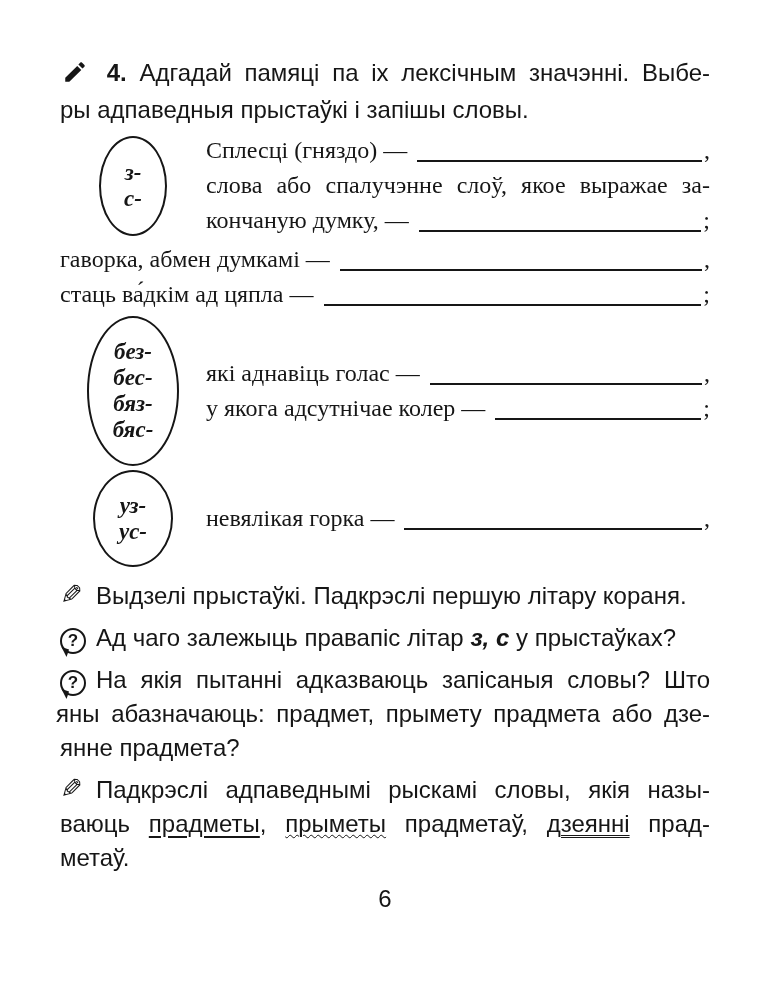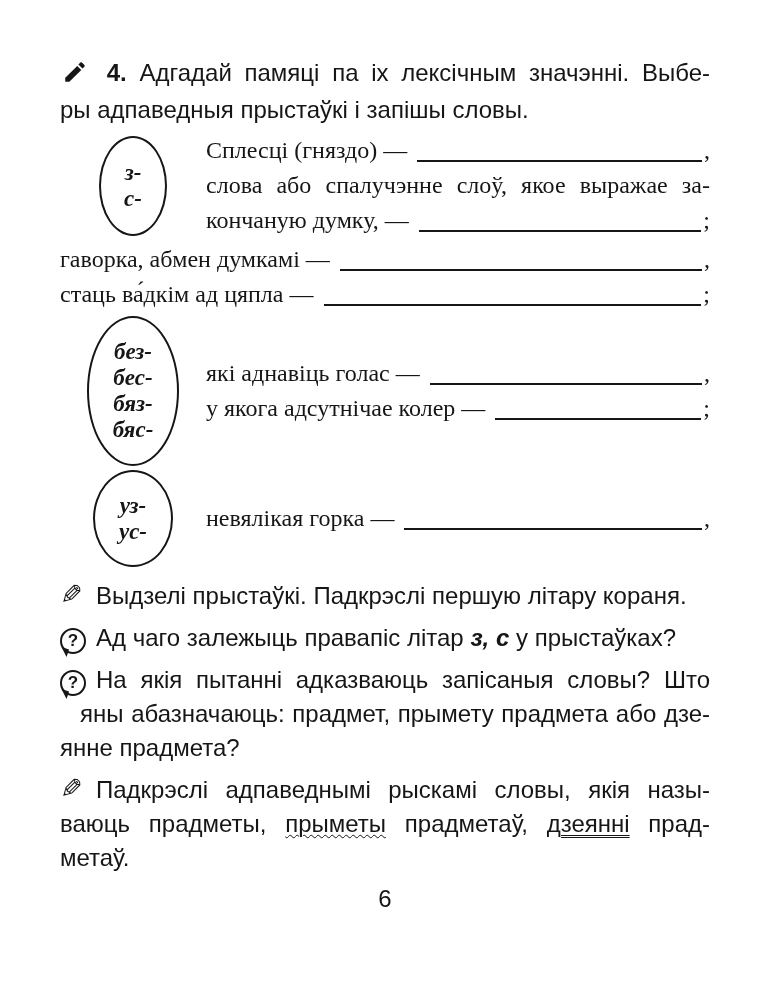--- a/index.html
+++ b/index.html
@@ -47,21 +47,21 @@
     position:relative; display:inline-block; width:26px; height:26px; margin-top:3px;
     border:2.5px solid #161616; border-radius:50%; box-sizing:border-box;
     text-align:center; font-weight:bold; font-size:17px; line-height:21px;
   }
   .qicon::after {
     content:""; position:absolute; left:-2px; bottom:-4px; width:0; height:0;
     border-style:solid; border-width:8px 0 0 8px;
     border-color:#161616 transparent transparent transparent; transform:rotate(18deg);
   }
   .emph { font-weight:bold; font-style:italic; }
-  .u1 { text-decoration-thickness:1.5px; text-underline-offset:4px; }
+  .u1 { text-decoration:underline; text-decoration-thickness:1.5px; text-underline-offset:4px; }
   .uw { text-decoration:underline wavy; text-decoration-thickness:1px; text-underline-offset:2px; }
   .u2 { text-decoration:underline double; text-decoration-thickness:1px; text-underline-offset:3px; }
   
   .pageno { margin-top:10px; text-align:center; font-size:24px; }
 </style>
 </head>
 <body>
 
 <div class="sheet">
 
@@ -169,21 +169,21 @@
   </div>
 
   <div class="task">
     <div class="ticon"><span class="qicon">?</span></div>
     <div class="ttext">
       <div class="just">На якія пытанні адказваюць запісаныя словы? Што</div>
     </div>
   </div>
   <div class="task" style="margin-top:0">
     <div class="ttext" style="margin-left:-36px">
-      <div class="just" style="margin-left:56px">яны абазначаюць: прадмет, прымету прадмета або дзе-</div>
+      <div class="just" style="margin-left:32px">яны абазначаюць: прадмет, прымету прадмета або дзе-</div>
       <div style="margin-left:36px">янне прадмета?</div>
     </div>
   </div>
 
   <div class="task">
     <div class="ticon"><span class="pencil-glyph">✎</span></div>
     <div class="ttext">
       <div class="just">Падкрэслі адпаведнымі рыскамі словы, якія назы-</div>
     </div>
   </div>

